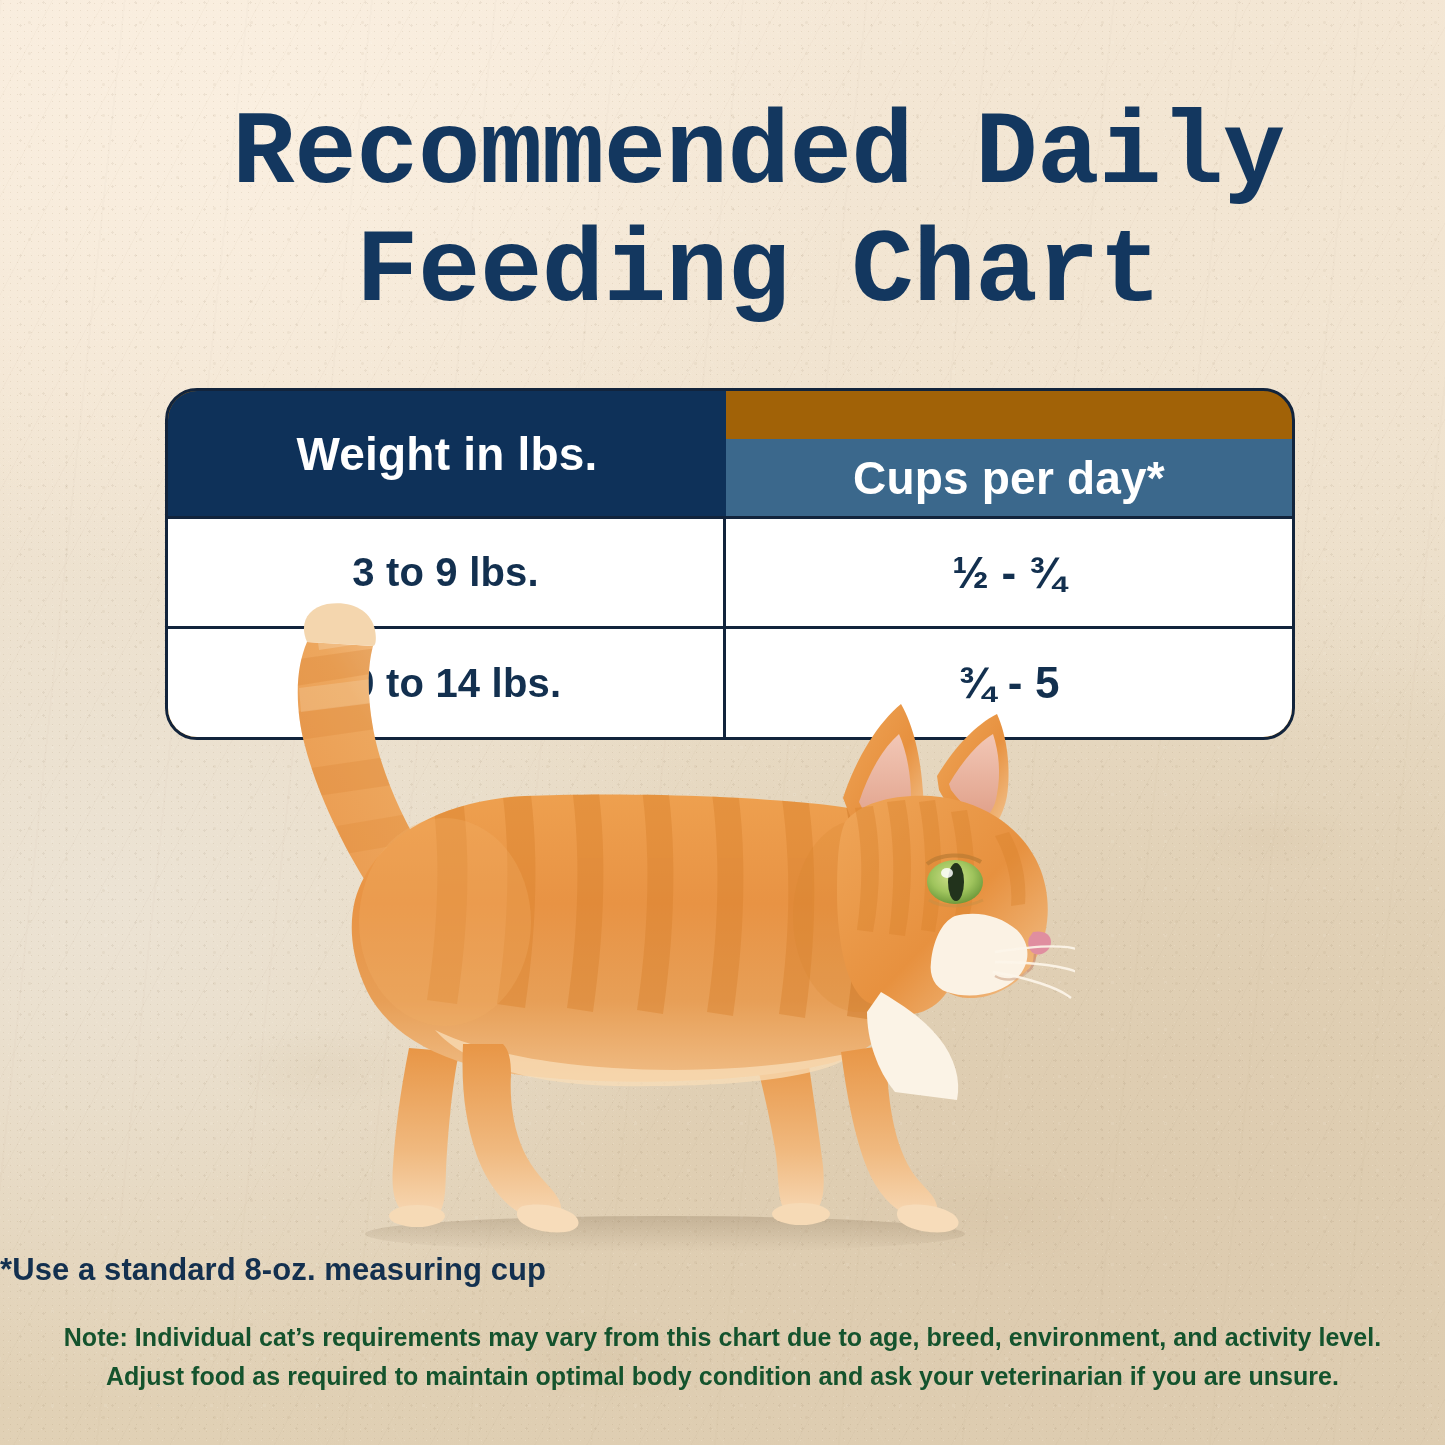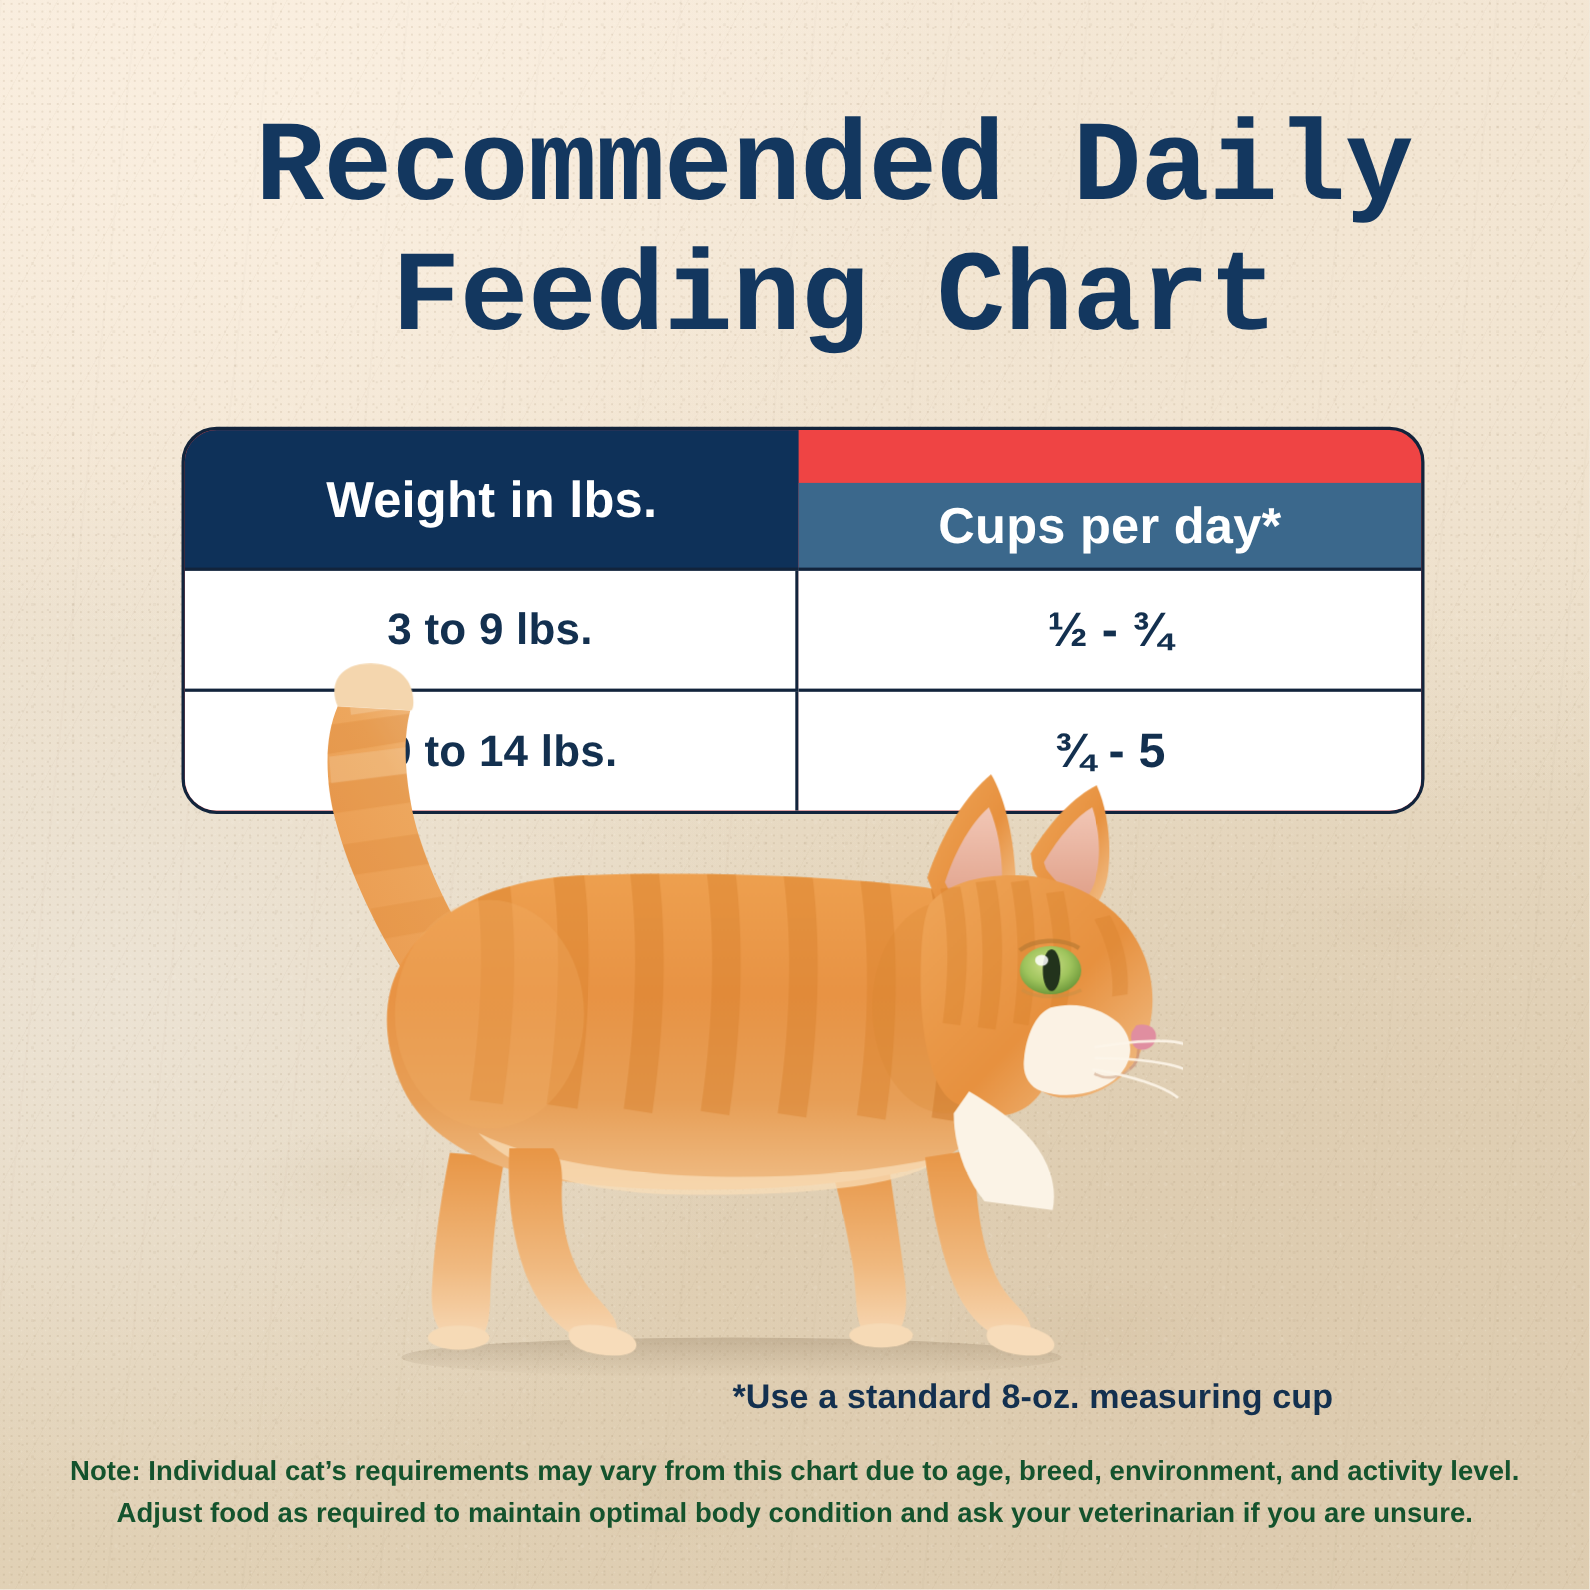--- a/index.html
+++ b/index.html
@@ -95,21 +95,21 @@
   
   .table-wrap {
     position: absolute;
     left: 165px;
     top: 388px;
     width: 1130px;
     height: 352px;
     border-radius: 32px;
     border: 3px solid #12243c;
     box-sizing: border-box;
-    background: #ef4444;
+    background: #a16207;
     overflow: hidden;
     z-index: 3;
   }
   .table-grid {
     display: grid;
     grid-template-columns: 558px 1fr;
     grid-template-rows: 128px 110px 1fr;
     width: 100%;
     height: 100%;
   }
@@ -151,21 +151,21 @@
     z-index: 5;
     pointer-events: none;
   }
 
   
   .footnote-star {
     position: absolute;
     left: 0;
     top: 1252px;
     width: 1212px;
-    text-align: right;
+    text-align: left;
     font-size: 31px;
     font-weight: 700;
     color: #13304f;
     letter-spacing: .1px;
   }
   .footnote-note {
     position: absolute;
     left: 0;
     top: 1318px;
     width: 1445px;

